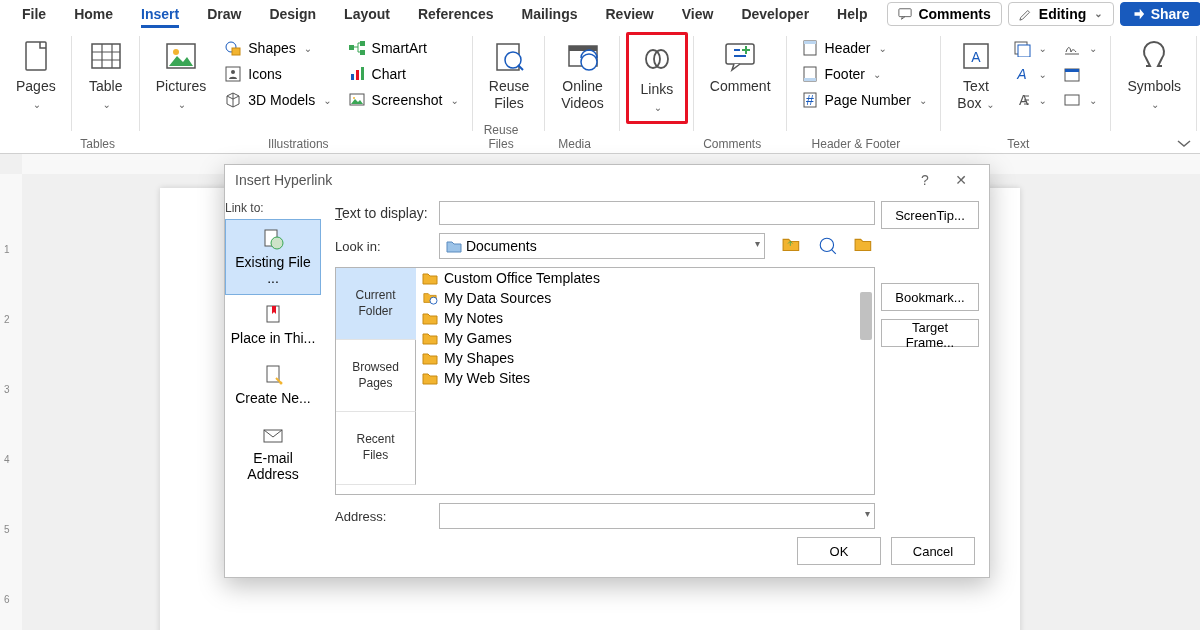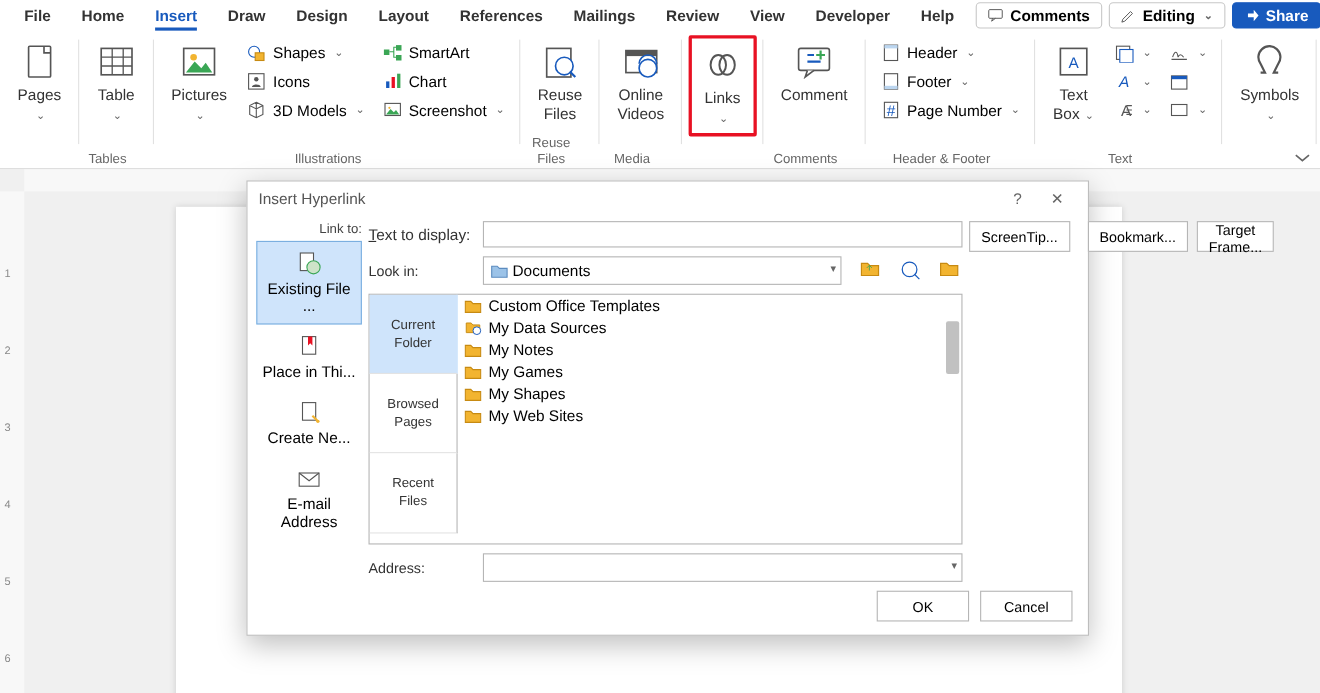--- a/index.html
+++ b/index.html
@@ -38,21 +38,21 @@
 .ruler-v .tick { position:absolute; left:4px; font-size:10px; color:#888; }
 .ruler-h { position:absolute; top:0; left:22px; right:0; height:20px; background:#f8f8f8; }
 .page { position:absolute; left:160px; top:34px; width:860px; height:800px; background:#fff; box-shadow:0 0 6px rgba(0,0,0,.15); }
 
 
 .dialog { position:absolute; left:224px; top:164px; width:766px; height:414px; background:#fff; border:1px solid #bdbdbd; box-shadow:0 8px 24px rgba(0,0,0,.25); display:flex; flex-direction:column; }
 .dlg-title { display:flex; align-items:center; height:30px; padding:0 10px; color:#555; font-size:13px; }
 .dlg-title .sp { flex:1; }
 .dlg-title .wbtn { width:36px; text-align:center; cursor:pointer; color:#666; }
 .dlg-body { flex:1; display:flex; padding:0 0 8px 0; }
-.linkto { width:104px; display:flex; flex-direction:column; align-items:flex-end; padding-top:6px; gap:0; }
+.linkto { width:104px; display:flex; flex-direction:column; align-items:flex-start; padding-top:6px; gap:0; }
 .linkto-label { font-size:12px; color:#444; margin-bottom:4px; }
 .lt-item { width:96px; display:flex; flex-direction:column; align-items:center; padding:8px 2px; cursor:pointer; font-size:12px; text-align:center; gap:4px; border:1px solid transparent; }
 .lt-item.sel { background:#cfe4fb; border:1px solid #7bafe0; }
 .lt-item .icon { width:22px; height:22px; }
 
 .mid { flex:1; display:flex; flex-direction:column; padding:6px 6px 0 6px; gap:8px; }
 .row { display:flex; align-items:center; gap:8px; }
 .row label { font-size:13px; color:#333; min-width:96px; }
 .row label u { text-decoration:underline; }
 .txt { flex:1; height:24px; border:1px solid #b5b5b5; padding:2px 6px; font-size:13px; background:#fff; }
@@ -62,21 +62,21 @@
 .tool-icons .ti { width:22px; height:22px; display:flex; align-items:center; justify-content:center; cursor:pointer; border:1px solid transparent; }
 
 .browser { display:flex; flex:1; border:1px solid #b5b5b5; }
 .browser-tabs { width:80px; display:flex; flex-direction:column; }
 .bt { flex:0 0 62px; display:flex; align-items:center; justify-content:center; text-align:center; font-size:12px; color:#333; cursor:pointer; border-bottom:1px solid #e3e3e3; border-right:1px solid #b5b5b5; padding:20px; line-height:1.3; }
 .bt.sel { background:#cfe4fb; border-right:1px solid #cfe4fb; }
 .file-list { flex:1; overflow:auto; position:relative; }
 .file-list .item { display:flex; align-items:center; gap:6px; padding:2px 6px; font-size:14px; cursor:pointer; }
 .file-list .scroll-thumb { position:absolute; right:2px; top:24px; width:12px; height:48px; background:#c1c1c1; border-radius:2px; }
 
-.right-btns { width:108px; display:flex; flex-direction:row; gap:8px; padding:6px 10px 0 0; }
+.right-btns { width:108px; display:flex; flex-direction:column; gap:8px; padding:6px 10px 0 0; }
 .right-btns button, .dlg-foot button { height:28px; border:1px solid #b5b5b5; background:#fff; font-size:13px; cursor:pointer; padding:0 10px; }
 
 .dlg-foot { display:flex; justify-content:flex-end; gap:10px; padding:0 14px 12px; }
 .dlg-foot button { width:84px; }
 
 svg { display:block; }
 .folder-ico { width:16px; height:14px; }
 </style>
 </head>
 <body>

